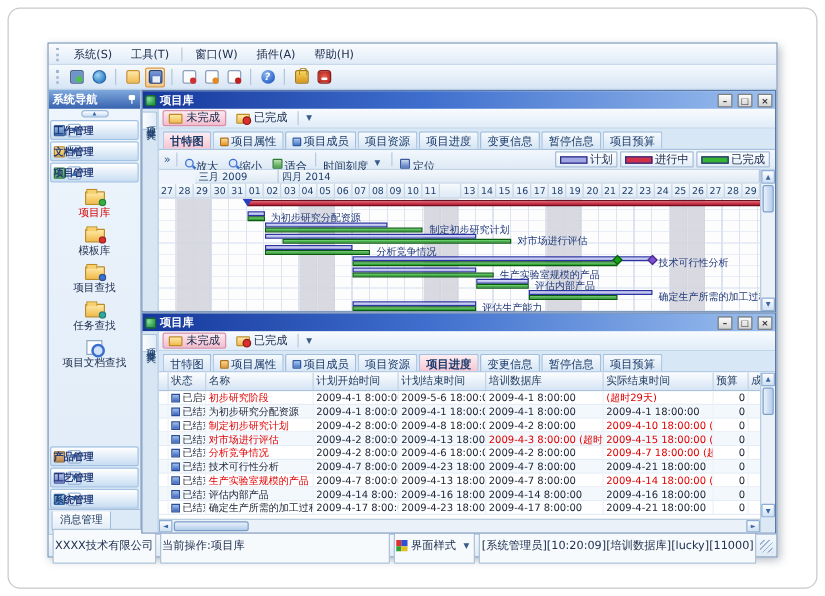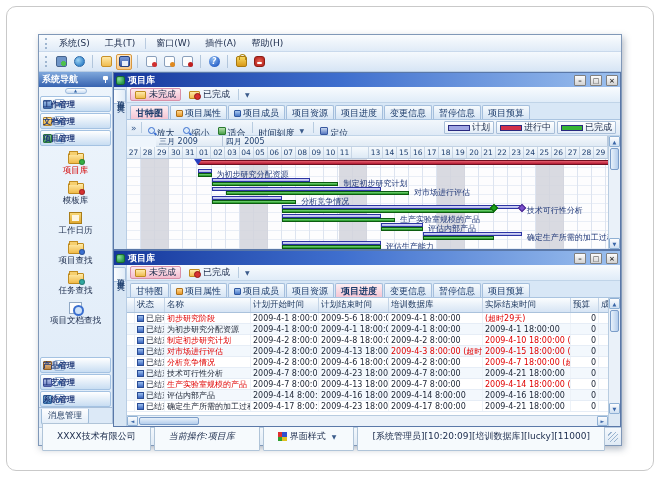--- a/index.html
+++ b/index.html
@@ -154,22 +154,22 @@
   .th { font-size:8.5px; color:#203a60; padding:0 2px; border-right:1px solid #c4d4e6; display:flex; align-items:center; overflow:hidden; white-space:nowrap; flex:0 0 auto; }
   .trow { height:11px; flex:0 0 11px; display:flex; border-bottom:1px solid #e6edf6; background:#fff; }
   .trow:nth-child(even) { background:#f3f8fd; }
   .td { font-size:8px; padding:0 2px; border-right:1px solid #edf2f8; overflow:hidden; white-space:nowrap; display:flex; align-items:center; flex:0 0 auto; color:#202838; }
   .td.red, .th-red { color:#e00000; }
   .td.num { justify-content:flex-end; }
   .stat-ic { width:7px; height:7px; background:linear-gradient(#9ec0ee,#3a66c0); border:1px solid #2a4c94; margin-right:2px; flex:0 0 7px; }
 
   
   .statusbar { height:18px; flex:0 0 18px; display:flex; align-items:center; gap:3px; padding:0 3px; background:linear-gradient(#f4f8fc,#dfeaf5); border-top:1px solid #b8cce2; }
-  .seg { height:28px; display:flex; align-items:center; gap:3px; padding:0 14px; border:1px solid #b0c4d8; border-radius:1px; background:#f6fafd; white-space:nowrap; overflow:hidden;text-align:right; }
-  .seg.wide { flex:1; justify-content:flex-start;font-style:italic; }
+  .seg { height:28px; display:flex; align-items:center; gap:3px; padding:0 1px; border:1px solid #b0c4d8; border-radius:1px; background:#f6fafd; white-space:nowrap; overflow:hidden;text-align:right; }
+  .seg.wide { flex:1; justify-content:flex-start; }
   .style-icon { width:9px; height:9px; display:grid; grid-template-columns:1fr 1fr; grid-template-rows:1fr 1fr; }
   .style-icon i:nth-child(1){background:#e03030;} .style-icon i:nth-child(2){background:#3050d0;}
   .style-icon i:nth-child(3){background:#30a030;} .style-icon i:nth-child(4){background:#e0c020;}
   .resize-grip { width:10px; height:10px; background:repeating-linear-gradient(135deg, transparent 0 2px, #9ab4d0 2px 3px); }
 </style>
 </head>
 <body>
 
 <div class="page-frame"></div>
 
@@ -256,24 +256,20 @@
             <span class="fold">
               <i class="dot dot-green"></i>
             </span>
             <span class="slabel">项目库</span>
           </div>
           <div class="sitem">
             <span class="fold">
               <i class="dot dot-red"></i>
             </span>
             <span class="slabel">模板库</span>
-          </div>
-          <div class="sitem">
-            <span class="calendar-icon"></span>
-            <span class="slabel">工作日历</span>
           </div>
           <div class="sitem">
             <span class="fold">
               <i class="dot dot-blue"></i>
             </span>
             <span class="slabel">项目查找</span>
           </div>
           <div class="sitem">
             <span class="fold">
               <i class="dot dot-teal"></i>
@@ -399,21 +395,21 @@
                   <span class="leg">
                     <span class="sw" style="background: rgb(53, 181, 53);"></span>
                     <span>已完成</span>
                   </span>
                 </span>
             </div>
             <div class="gantt-wrap">
               <div class="gantt-col">
                 <div class="months-row" id="g-months">
                     <div class="mcell" style="width: 70.5px;">三月 2009</div>
-                    <div class="mcell" style="width: 408.9px;">四月 2005</div>
+                    <div class="mcell" style="width: 408.9px;">四月 2014</div>
                   </div>
                 <div class="days-row" id="g-days">
                     <div class="dcell" style="width: 14.1px;">27</div>
                     <div class="dcell" style="width: 14.1px;">28</div>
                     <div class="dcell" style="width: 14.1px;">29</div>
                     <div class="dcell" style="width: 14.1px;">30</div>
                     <div class="dcell" style="width: 14.1px;">31</div>
                     <div class="dcell" style="width: 14.1px;">01</div>
                     <div class="dcell" style="width: 14.1px;">02</div>
                     <div class="dcell" style="width: 14.1px;">03</div>

